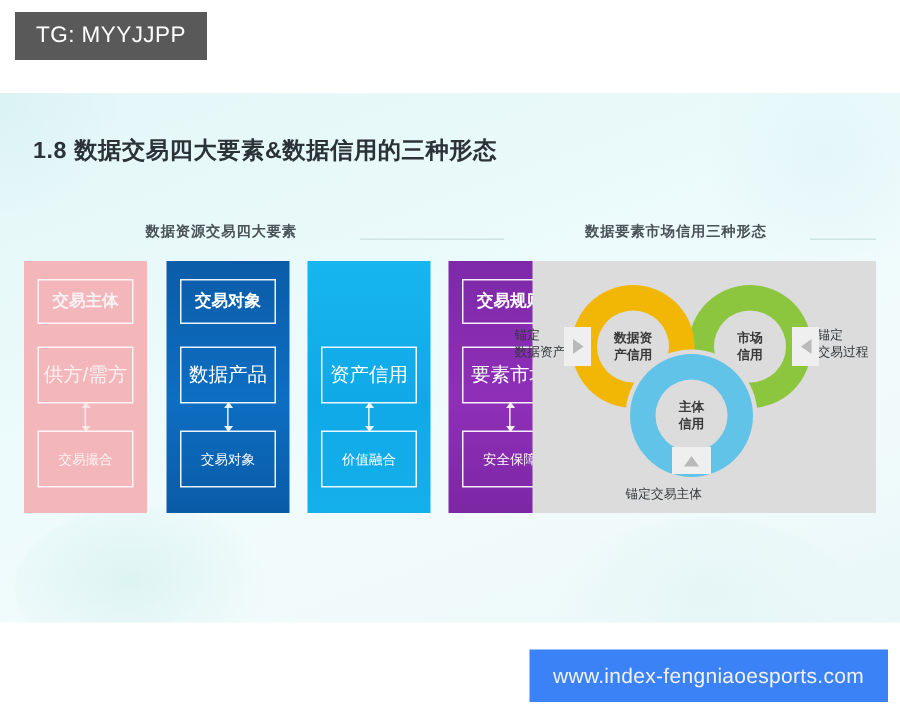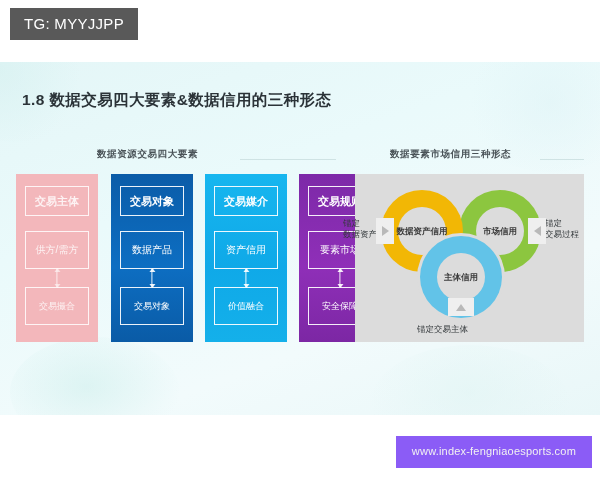--- a/index.html
+++ b/index.html
@@ -71,21 +71,21 @@
   #col-3{left:299px;background:linear-gradient(180deg,#7d29a8 0%,#8f2fb8 55%,#7c27a4 100%);}
 
   .cell{
     position:absolute;left:9px;width:64px;box-sizing:border-box;
     display:flex;align-items:center;justify-content:center;
     text-align:center;line-height:1.15;
   }
   .cell.head{top:12px;height:30px;border:1.4px solid rgba(255,255,255,.92);
     font-size:11px;font-weight:bold;color:#ffffff;}
   .cell.mid{top:57px;height:38px;border:1.2px solid rgba(255,255,255,.92);
-    font-size:10px;color:#ffffff;}
+    font-size:13px;color:#ffffff;}
   .cell.low{top:113px;height:38px;border:1.2px solid rgba(255,255,255,.92);
     font-size:9px;color:#ffffff;}
 
   
   #col-0 .cell{border-color:rgba(255,255,255,.85);color:#fdf2f3;}
   #col-0 .cell.mid,#col-0 .cell.low{color:rgba(255,255,255,.82);}
 
   .arrow-v{
     position:absolute;left:50%;top:95px;height:18px;width:1.2px;
     background:rgba(255,255,255,.9);transform:translateX(-50%);
@@ -100,21 +100,21 @@
 
   
   #diagram{
     position:absolute;left:355px;top:112px;width:229px;height:168px;
     background:#dcdcdc;
   }
   .ring{position:absolute;border-radius:50%;}
   .ring .hole{
     position:absolute;left:50%;top:50%;transform:translate(-50%,-50%);
     border-radius:50%;background:#dcdcdc;
-    display:flex;flex-direction:row;align-items:center;justify-content:center;
+    display:flex;flex-direction:column;align-items:center;justify-content:center;
     text-align:center;line-height:1.25;
     font-size:8.5px;font-weight:bold;color:#3a3a3a;white-space:nowrap;
   }
   #ring-data{left:26px;top:16px;width:82px;height:82px;background:#f2b705;z-index:2;}
   #ring-data .hole{width:48px;height:48px;}
   #ring-market{left:104px;top:16px;width:82px;height:82px;background:#8cc63f;z-index:1;}
   #ring-market .hole{width:48px;height:48px;}
   #ring-subject{left:65px;top:62px;width:82px;height:82px;background:#62c3e8;z-index:3;
     box-shadow:0 0 0 3px #dcdcdc;}
   #ring-subject .hole{width:48px;height:48px;}
@@ -134,22 +134,22 @@
     position:absolute;font-size:8.5px;font-weight:normal;color:#33383b;
     line-height:1.35;white-space:nowrap;
   }
   #anchor-data{left:-12px;top:44px;}
   #anchor-process{left:190px;top:44px;}
   #anchor-subject{left:62px;top:150px;width:100px;}
 
   
   #watermark{
     position:absolute;right:8px;bottom:12px;
-    background:#8b5cf6;color:#f2f2f2;
-    font-size:11px;line-height:1;padding:10px 16px 11px 16px;
+    background:#3b82f6;color:#f2f2f2;
+    font-size:14px;line-height:1;padding:10px 16px 11px 16px;
     letter-spacing:.2px;white-space:nowrap;z-index:30;
   }
 </style>
 </head>
 <body>
 
 <div id="tg-badge">TG: MYYJJPP</div>
 
 <div id="slide">
 
@@ -174,21 +174,20 @@
   </div>
 
   <div class="col" id="col-1">
     <div class="cell head">交易对象</div>
     <div class="cell mid">数据产品</div>
     <div class="arrow-v"></div>
     <div class="cell low">交易对象</div>
   </div>
 
   <div class="col" id="col-2">
-    <div class="cell head">交易媒介</div>
     <div class="cell mid">资产信用</div>
     <div class="arrow-v"></div>
     <div class="cell low">价值融合</div>
   </div>
 
   <div class="col" id="col-3">
     <div class="cell head">交易规则</div>
     <div class="cell mid">要素市场</div>
     <div class="arrow-v"></div>
     <div class="cell low">安全保障</div>

